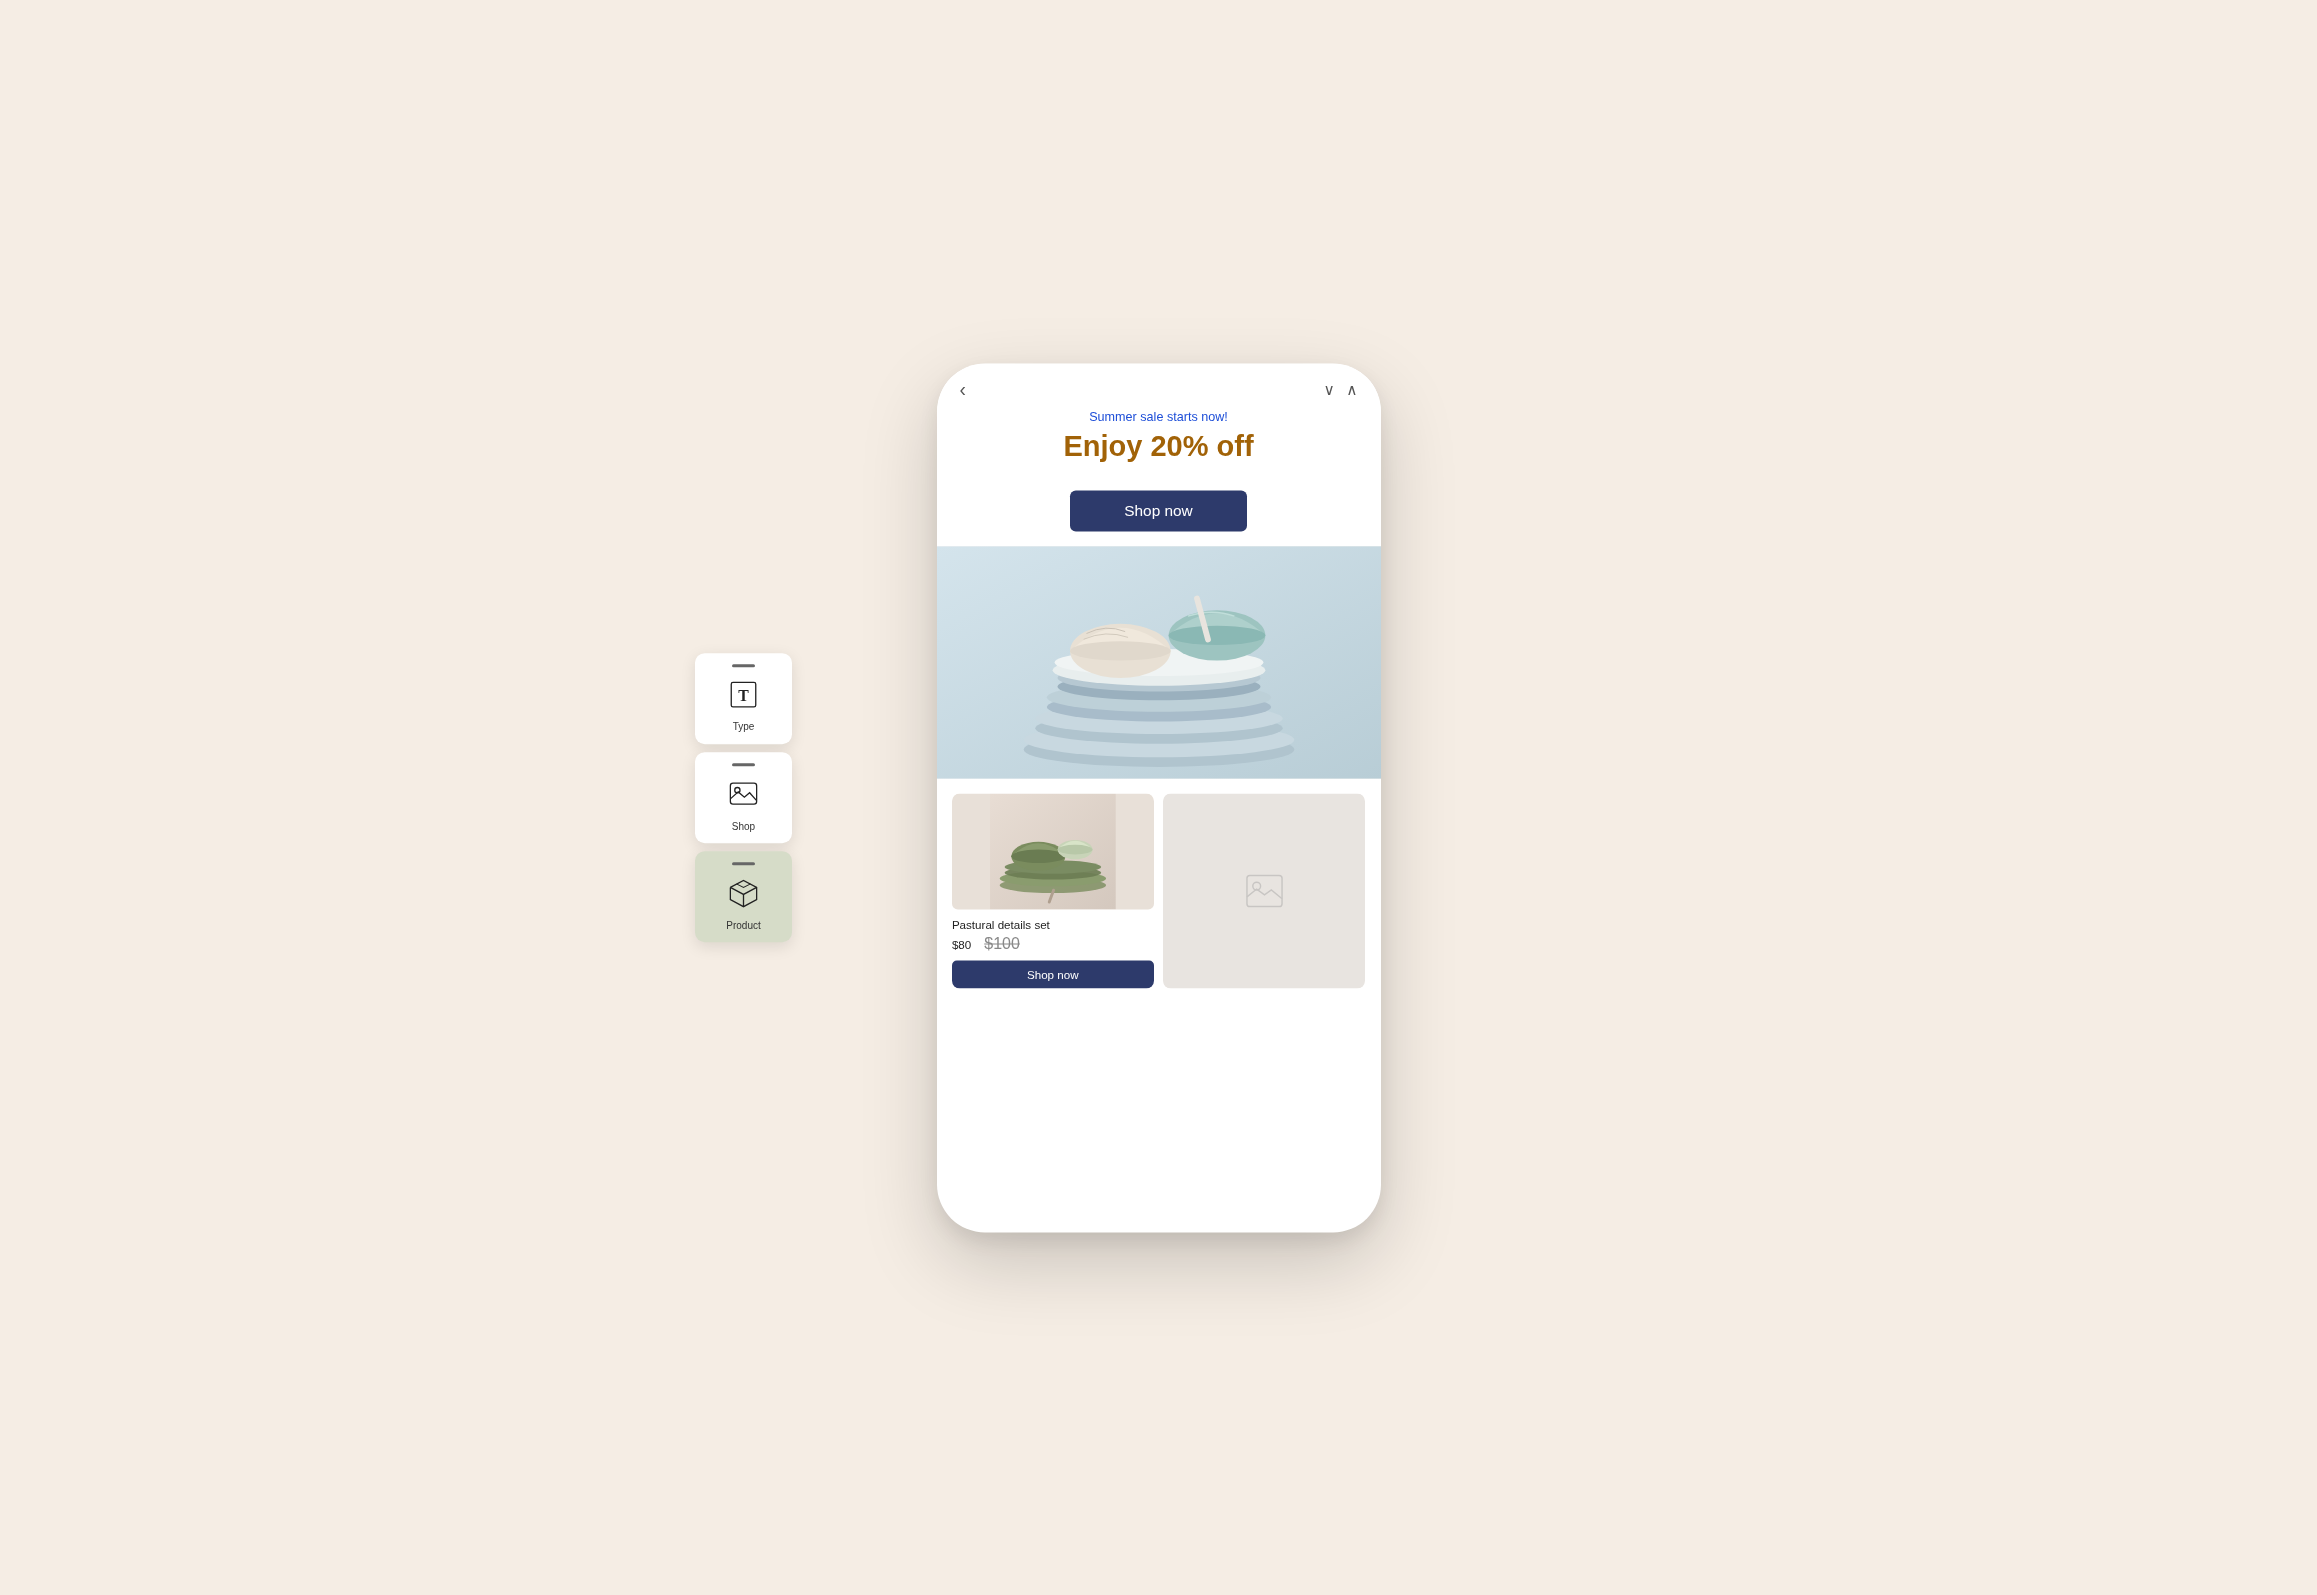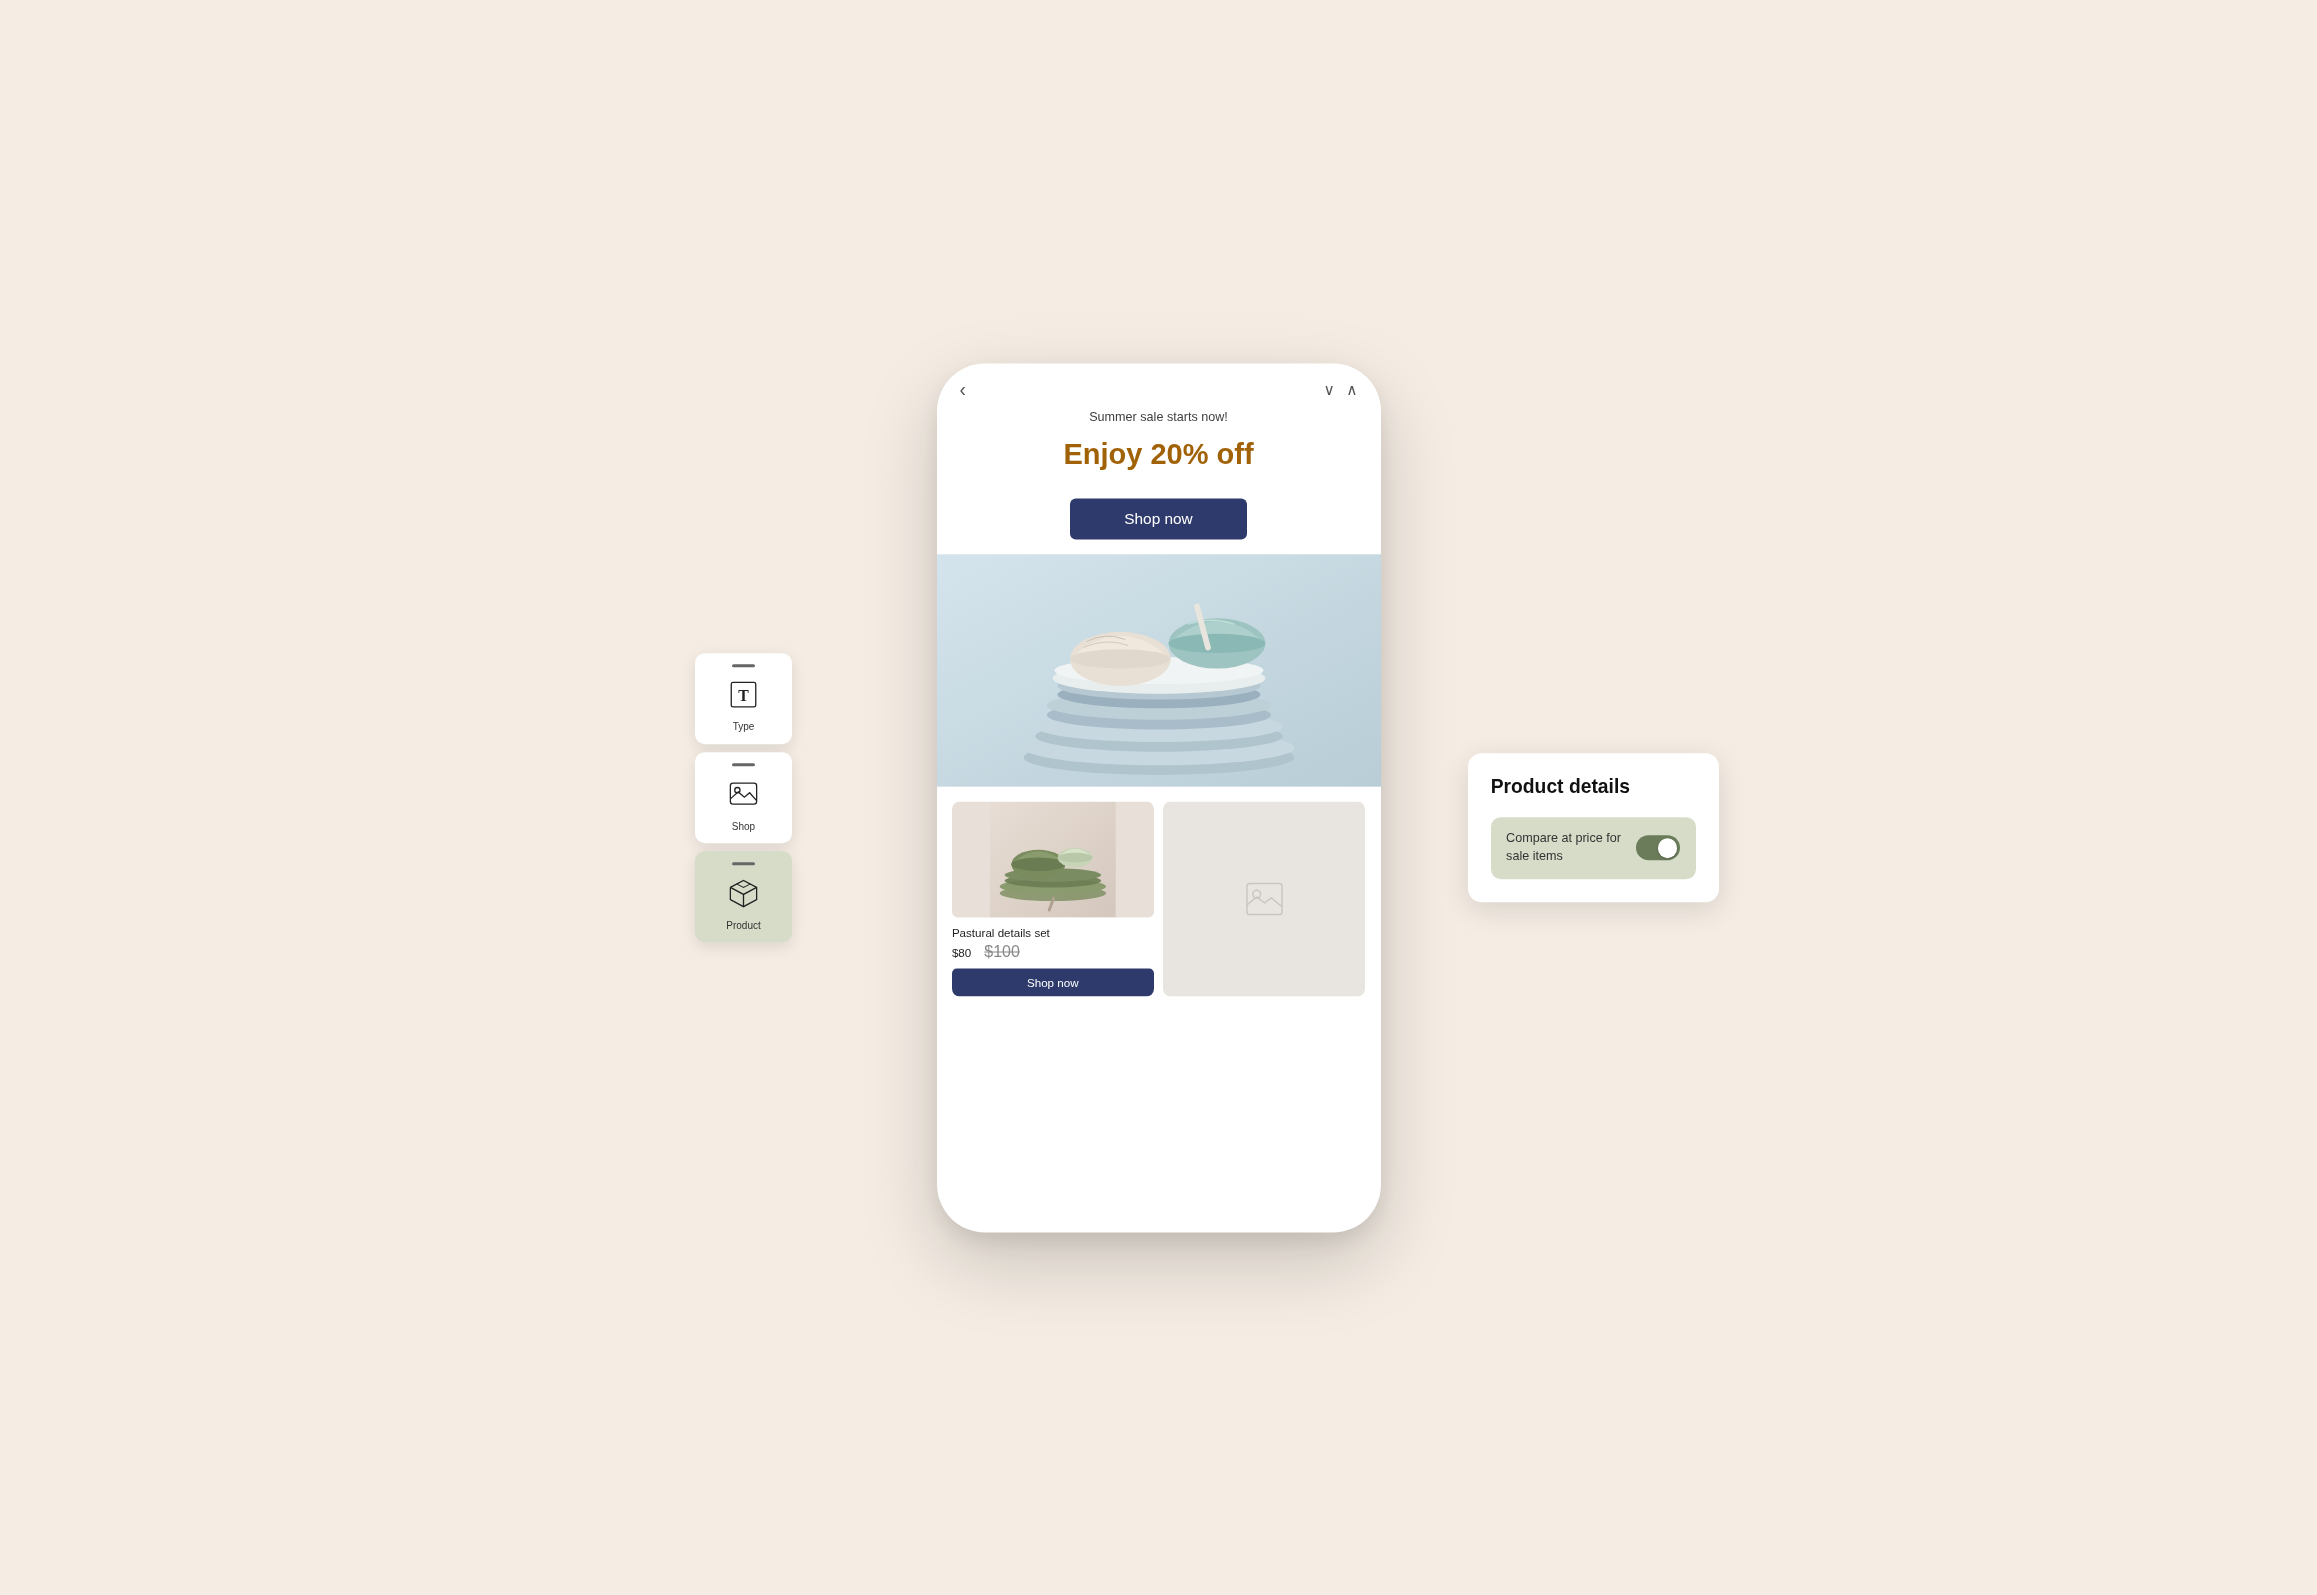--- a/index.html
+++ b/index.html
@@ -71,22 +71,22 @@
 
     
     .hero-section {
       background: #fff;
       padding: 46px 23px 15.4px;
       text-align: center;
     }
 
     .hero-subtitle {
       font-size: 12.6px;
-      color: #404040;
-      margin-bottom: 14px;
+      color: #1d4ed8;
+      margin-bottom: 6px;
     }
 
     .hero-title {
       font-size: 29px;
       font-weight: 700;
       color: #a16207;
       margin-bottom: 28px;
     }
 
     .hero-button {
@@ -462,24 +462,15 @@
               <circle cx="12" cy="13" r="4"></circle>
               <polyline points="2,24 12,16 20,22 27,17 38,26"></polyline>
             </svg>
           </div>
 
         </div>
       </div>
     </div>
   </div>
 
-  <div class="product-details-panel">
-    <h2 class="panel-title">Product details</h2>
-    <div class="panel-row">
-      <span class="panel-row-text">Compare at price for sale items</span>
-      <div class="toggle">
-        <div class="toggle-knob"></div>
-      </div>
-    </div>
-  </div>
 
 </div>
 
 
 </body></html>

